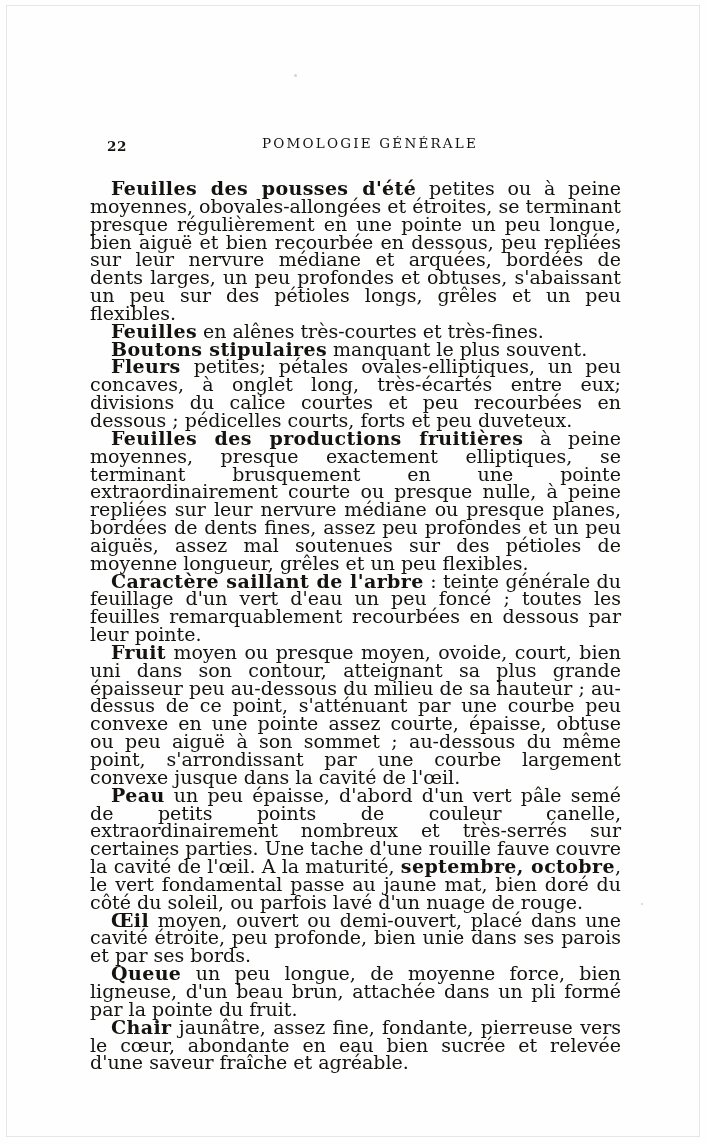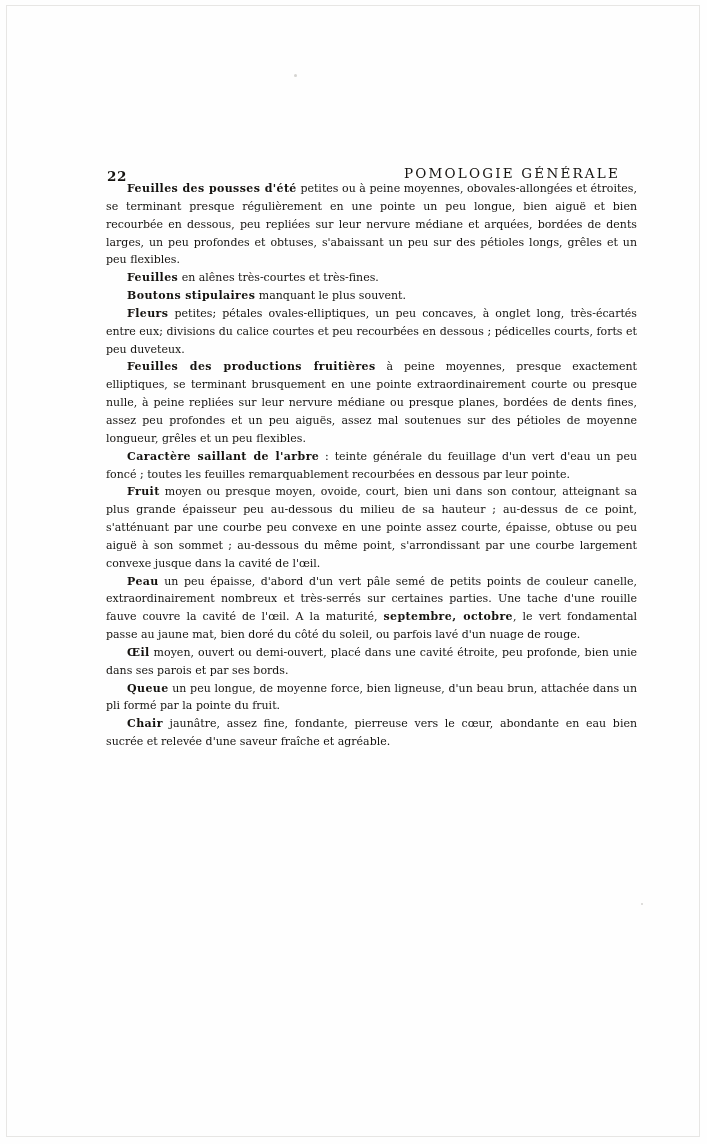--- a/index.html
+++ b/index.html
@@ -20,50 +20,49 @@
     position: absolute;
     left: 6px;
     top: 5px;
     right: 7px;
     bottom: 7px;
     border: 1px solid #e7e6e4;
     pointer-events: none;
   }
   .header {
     position: absolute;
-    top: 165px;
+    top: 135px;
     left: 90px;
     width: 530px;
     height: 22px;
   }
   .pageno {
     position: absolute;
     left: 17px;
     top: 3px;
     font-weight: bold;
     font-size: 13.5px;
     letter-spacing: 0.5px;
   }
   .title {
     display: block;
-    text-align: right;
+    text-align: center;
     font-size: 13.5px;
     letter-spacing: 2.2px;
     padding-left: 30px;
     white-space: nowrap;
   }
   .body-text {
     position: absolute;
     top: 180px;
     left: 90px;
     width: 531px;
-    font-size: 11px;
+    font-size: 19px;
     line-height: 17.85px;
     text-align: justify;
-    margin-left: 16px;
   }
   .body-text p {
     margin: 0;
     padding: 0;
     text-indent: 21px;
   }
   .lead {
     font-weight: bold;
     letter-spacing: 0.4px;
   }

